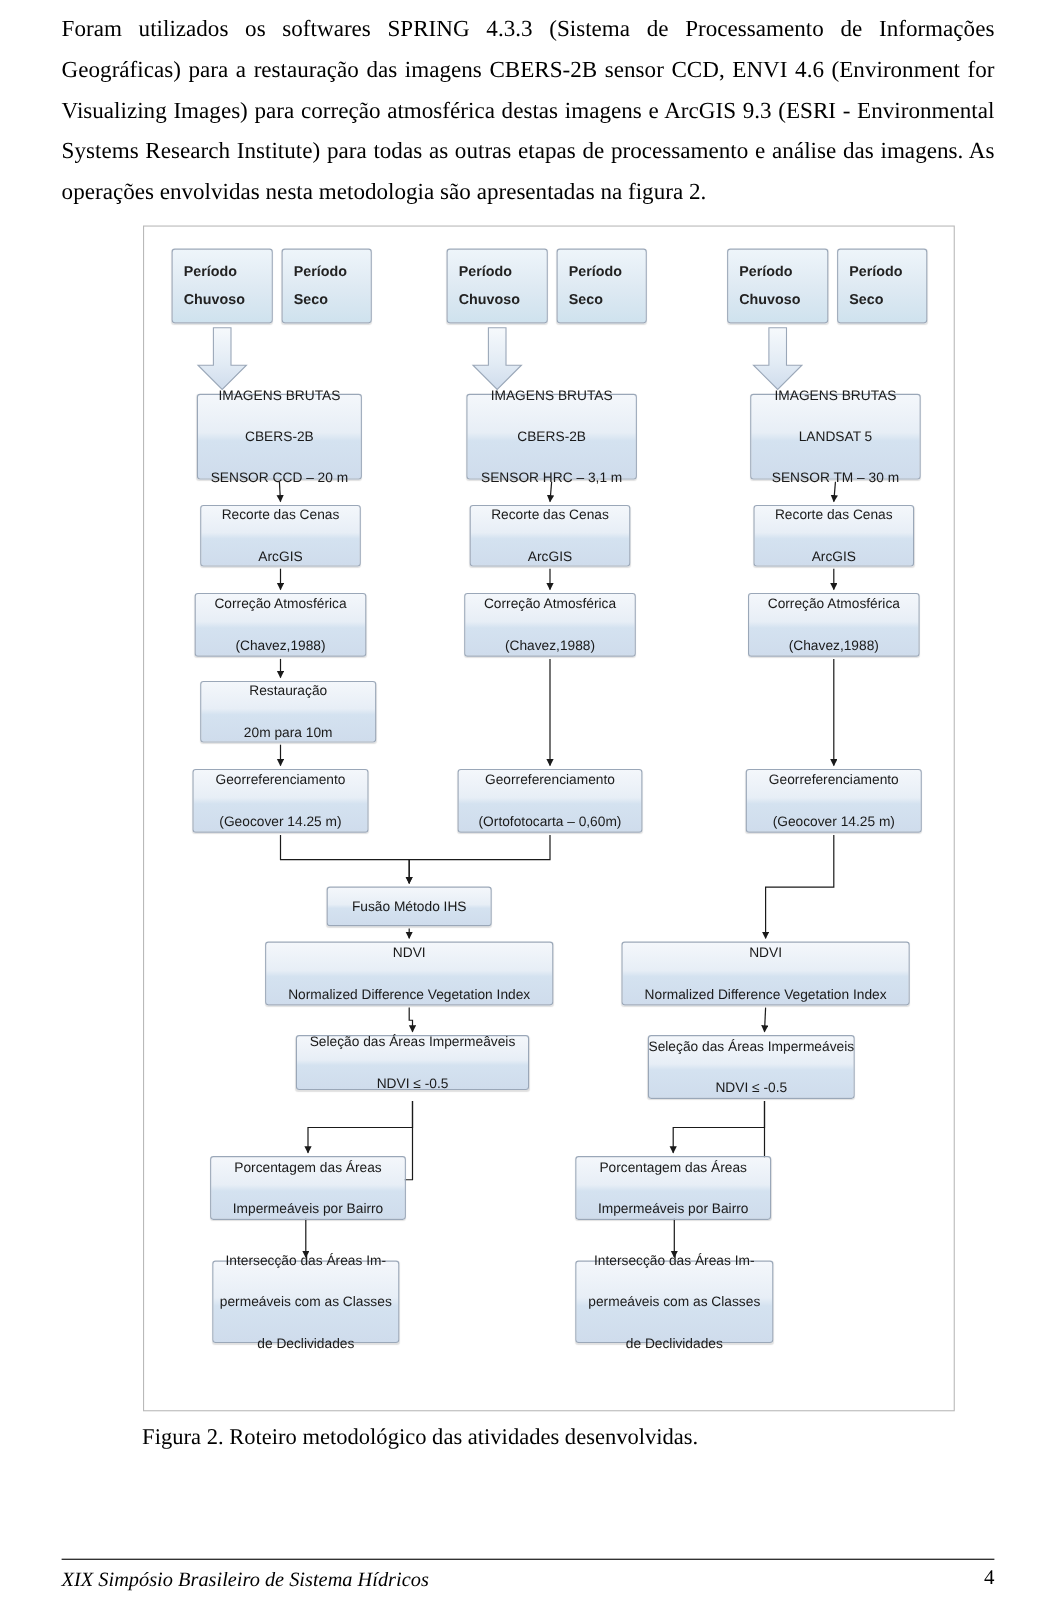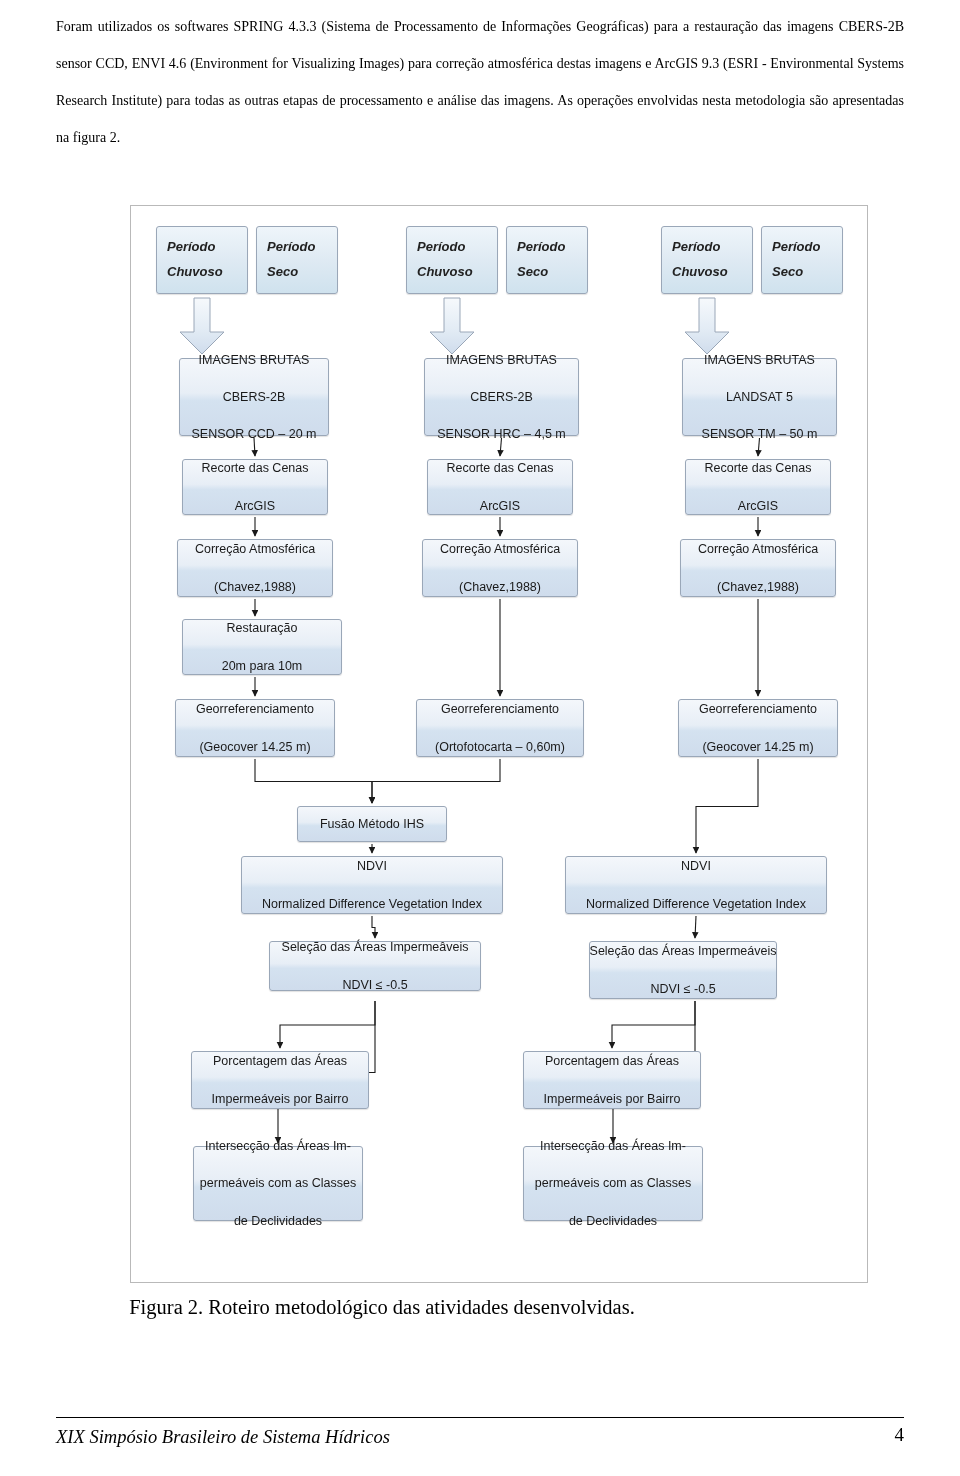--- a/index.html
+++ b/index.html
@@ -15,21 +15,21 @@
     color: #000000;
   }
 
   
   .para {
     position: absolute;
     left: 56px;
     top: 8px;
     width: 848px;
     font-family: "Liberation Serif", serif;
-    font-size: 14px;
+    font-size: 21px;
     line-height: 37px;
     text-align: justify;
     text-justify: inter-word;
   }
 
   
   .figure-frame {
     position: absolute;
     left: 130px;
     top: 205px;
@@ -69,21 +69,20 @@
   .node .line { display: block; white-space: nowrap; }
   .node.period {
     background: linear-gradient(to bottom, #eef5fa 0%, #dfeaf3 50%, #cfe2ee 100%);
     font-weight: bold;
     font-size: 13px;
     color: #222;
     align-items: flex-start;
     padding-left: 10px;
     gap: 6px;
     justify-content: center;
-    font-style: italic;
   }
 
   
   .caption {
     position: absolute;
     left: 0;
     top: 1296px;
     width: 764px;
     text-align: center;
     font-family: "Liberation Serif", serif;
@@ -185,26 +184,26 @@
           <span class="line">Seco</span>
         </div>
         <div class="node" style="left: 48px; top: 152px; width: 150px; height: 78px;">
           <span class="line">IMAGENS BRUTAS</span>
           <span class="line">CBERS-2B</span>
           <span class="line">SENSOR CCD – 20 m</span>
         </div>
         <div class="node" style="left: 293px; top: 152px; width: 155px; height: 78px;">
           <span class="line">IMAGENS BRUTAS</span>
           <span class="line">CBERS-2B</span>
-          <span class="line">SENSOR HRC – 4,5 m</span>
+          <span class="line">SENSOR HRC – 3,1 m</span>
         </div>
         <div class="node" style="left: 551px; top: 152px; width: 155px; height: 78px;">
           <span class="line">IMAGENS BRUTAS</span>
           <span class="line">LANDSAT 5</span>
-          <span class="line">SENSOR TM – 50 m</span>
+          <span class="line">SENSOR TM – 30 m</span>
         </div>
         <div class="node" style="left: 51px; top: 253px; width: 146px; height: 56px;">
           <span class="line">Recorte das Cenas</span>
           <span class="line">ArcGIS</span>
         </div>
         <div class="node" style="left: 296px; top: 253px; width: 146px; height: 56px;">
           <span class="line">Recorte das Cenas</span>
           <span class="line">ArcGIS</span>
         </div>
         <div class="node" style="left: 554px; top: 253px; width: 146px; height: 56px;">

